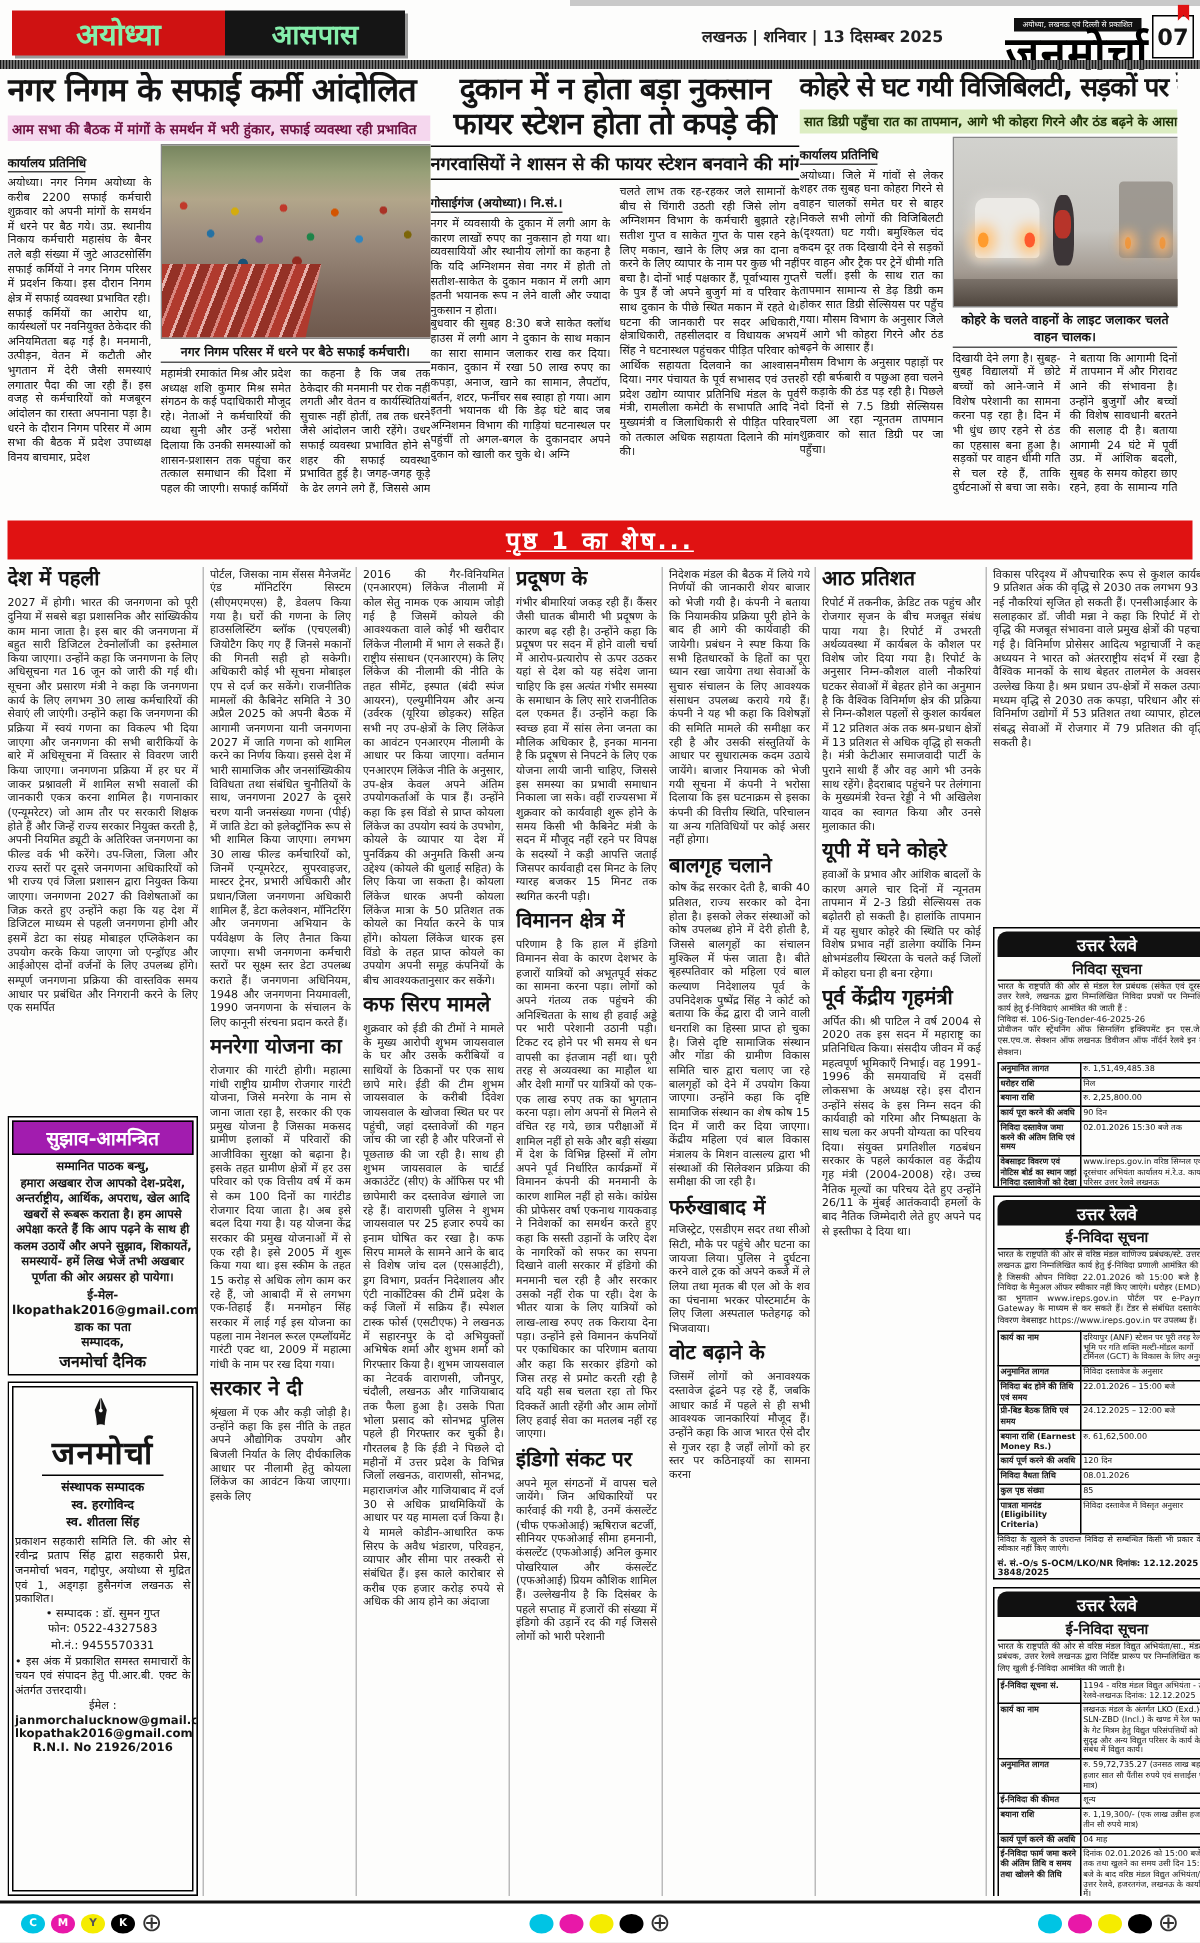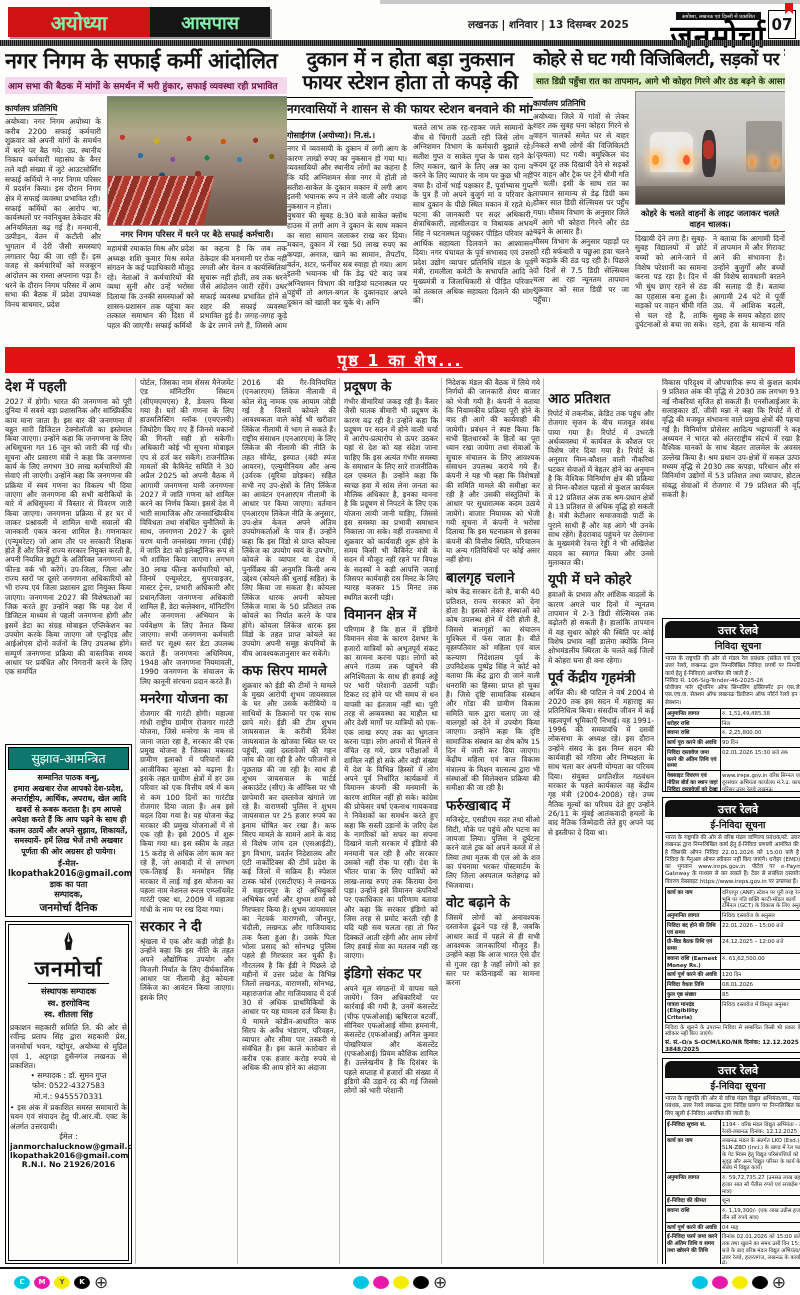--- a/index.html
+++ b/index.html
@@ -72,29 +72,29 @@
   .photoC .road{position:absolute;left:0;right:0;bottom:0;height:16%;background:linear-gradient(180deg,#7a7169,#4f463e);}
   
   .band{height:26px;margin:3px 5px;background:#e01212;color:#fff;display:flex;align-items:center;justify-content:center;
         font-size:16px;font-weight:bold;letter-spacing:2px;text-decoration:underline;}
   
   .lower{display:flex;gap:4px;padding:2px 5px 0 5px;height:886px;}
   .lc{overflow:hidden;border-right:1px solid #bbb;padding-right:3px;}
   .lc:last-child{border-right:none;}
   .c1{width:127px;flex:none;display:flex;flex-direction:column;}
   .cn{width:94px;flex:none;}
-  .c6{width:106px;flex:none;margin-top:12px;}
+  .c6{width:106px;flex:none;}
   .c7{width:152px;flex:none;}
   .lbody{font-size:7.3px;line-height:1.28;text-align:justify;white-space:pre-line;overflow:hidden;}
   .lhead{font-size:13.5px;font-weight:bold;text-align:left;margin:5px 0 3px 0;line-height:1.1;}
   .lhead.first{margin-top:1px;}
   .c1 .story{height:362px;overflow:hidden;}
   
   .sbox{border:1.5px solid #000;margin-top:4px;padding:2px;text-align:center;}
-  .sbox-title{background:#0f766e;color:#fff;font-size:12.5px;font-weight:normal;padding:2px 16px;margin-bottom:3px;border:1px solid #000;}
+  .sbox-title{background:#a21caf;color:#fff;font-size:12.5px;font-weight:bold;padding:2px 16px;margin-bottom:3px;border:1px solid #000;}
   .sbox-body{font-size:7.8px;font-weight:bold;line-height:1.35;text-align:center;white-space:pre-line;}
   .sbox .em{font-size:8px;font-weight:bold;}
   .sbox .email{font-size:8.2px;font-weight:bold;}
   .sbox .addr{font-size:8.2px;font-weight:bold;line-height:1.35;white-space:pre-line;}
   .sbox .paper{font-size:10.5px;font-weight:bold;}
   
   .pbox{border:1.5px solid #000;box-shadow:inset 0 0 0 2px #fff,inset 0 0 0 3px #000;margin-top:4px;padding:6px 4px 3px 4px;text-align:center;flex:1;overflow:hidden;}
   .pen{font-size:26px;line-height:1;transform:rotate(-90deg);display:inline-block;}
   .plogo{font-size:21px;font-weight:bold;letter-spacing:1px;border-bottom:1px solid #000;display:inline-block;padding:0 6px 1px 6px;}
   .pfound{font-size:8.2px;font-weight:bold;line-height:1.4;white-space:pre-line;margin:2px 0;}

